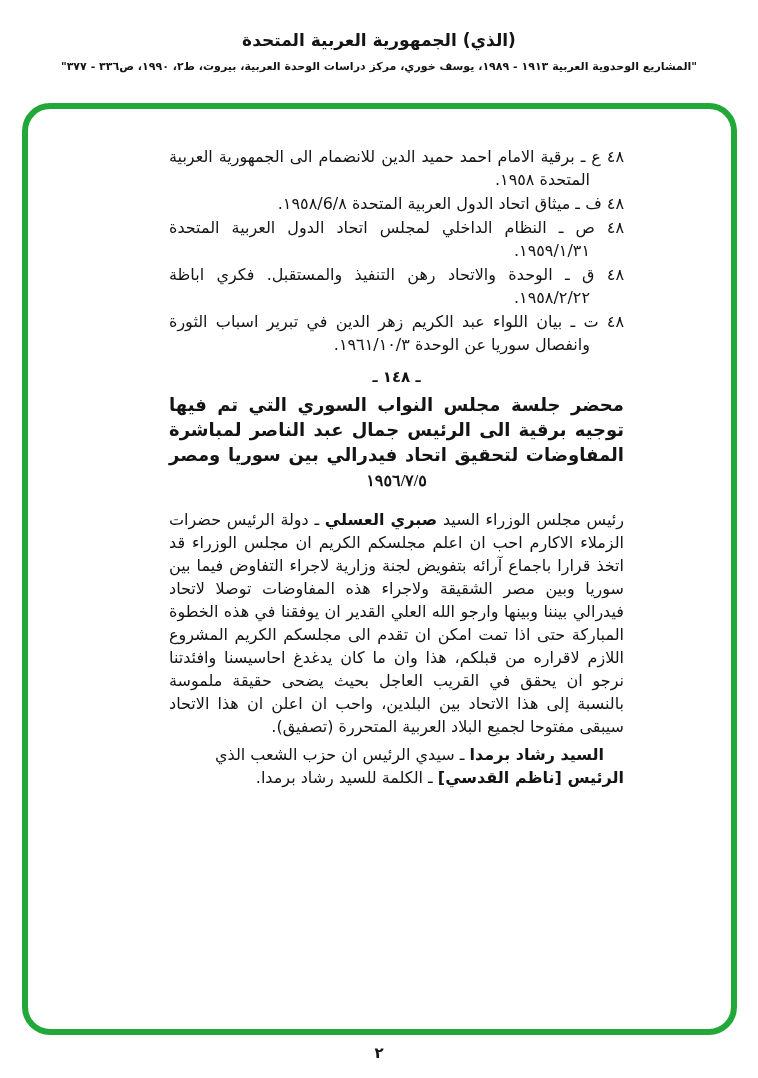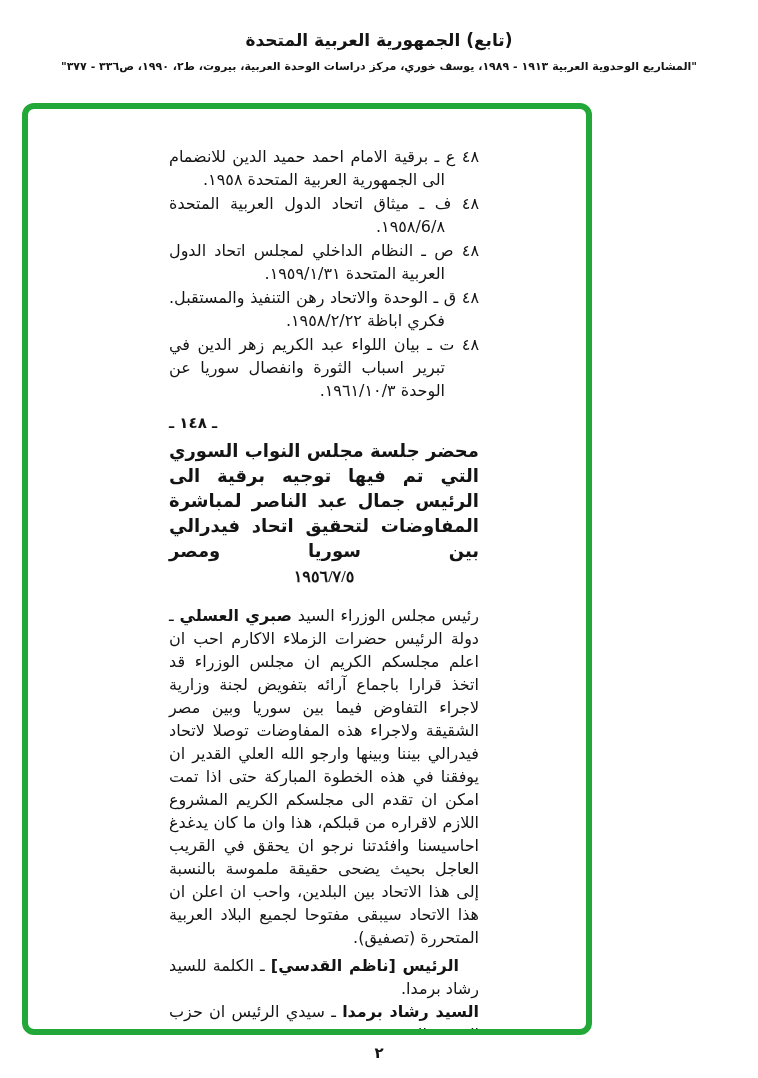--- a/index.html
+++ b/index.html
@@ -20,23 +20,23 @@
   }
   .page-title {
     margin: 0; font-size: 17px; font-weight: bold; letter-spacing: 0;
   }
   .page-citation {
     margin-top: 10px; font-size: 11px; font-weight: bold; white-space: nowrap;
   }
 
   .doc-frame {
     position: absolute; top: 103px; left: 22px;
-    width: 570px; height: 932px;
+    width: 715px; height: 932px;
     border: 6px solid var(--green);
-    border-radius: 12px;
+    border-radius: 28px;
     background: #ffffff;
   }
   .doc-content {
     direction: rtl;
     height: 100%;
     padding: 36px 107px 0 141px;
     overflow: hidden;
     font-size: 16px;
     line-height: 23px;
     text-align: justify;
@@ -44,21 +44,21 @@
 
   .index-list { margin: 0 0 8px 0; }
   .index-item {
     padding-right: 34px;
     text-indent: -34px;
     margin: 0 0 1px 0;
     text-align: justify;
   }
 
   .doc-number {
-    text-align: left; font-weight: bold; font-size: 15px;
+    text-align: center; font-weight: bold; font-size: 15px;
     letter-spacing: 2px; margin: 10px 0 3px 0;
   }
   .doc-heading {
     margin: 0; font-size: 18px; font-weight: bold;
     line-height: 25px; text-align: justify; text-align-last: justify;
   }
   .doc-heading-date {
     text-align: center; font-weight: bold; font-size: 16px;
     margin: 2px 0 16px 0;
     font-family: Liberation Serif, serif;
@@ -71,21 +71,21 @@
 
   .page-number {
     position: absolute; top: 1044px; left: 0; width: 758px;
     text-align: center; font-size: 15px; font-weight: bold;
   }
 </style>
 </head>
 <body>
 
 <header class="page-header">
-  <h1 class="page-title">(تابع) الجمهورية العربية المتحدة</h1>
+  <h1 class="page-title">(الذي) الجمهورية العربية المتحدة</h1>
   <div class="page-citation">"المشاريع الوحدوية العربية ١٩١٣ - ١٩٨٩، يوسف خوري، مركز دراسات الوحدة العربية، بيروت، ط٢، ١٩٩٠، ص٣٣٦ - ٣٧٧"</div>
 </header>
 
 <main class="doc-frame">
   <div class="doc-content">
 
     <div class="index-list">
 
         <div class="index-item">٤٨ ع ـ برقية الامام احمد حميد الدين للانضمام الى الجمهورية العربية المتحدة ١٩٥٨.</div>
 
@@ -104,22 +104,22 @@
     <div class="doc-number">ـ ١٤٨ ـ</div>
 
     <h2 class="doc-heading">محضر جلسة مجلس النواب السوري التي تم فيها توجيه برقية الى الرئيس جمال عبد الناصر لمباشرة المفاوضات لتحقيق اتحاد فيدرالي بين سوريا ومصر</h2>
     <div class="doc-heading-date">١٩٥٦/٧/٥</div>
 
 
     <div class="speeches">
 
         <p class="speech"><span class="speaker-prefix">رئيس مجلس الوزراء السيد</span> <span class="speaker-name">صبري العسلي</span> <span class="speech-text">ـ دولة الرئيس حضرات الزملاء الاكارم احب ان اعلم مجلسكم الكريم ان مجلس الوزراء قد اتخذ قرارا باجماع آرائه بتفويض لجنة وزارية لاجراء التفاوض فيما بين سوريا وبين مصر الشقيقة ولاجراء هذه المفاوضات توصلا لاتحاد فيدرالي بيننا وبينها وارجو الله العلي القدير ان يوفقنا في هذه الخطوة المباركة حتى اذا تمت امكن ان تقدم الى مجلسكم الكريم المشروع اللازم لاقراره من قبلكم، هذا وان ما كان يدغدغ احاسيسنا وافئدتنا نرجو ان يحقق في القريب العاجل بحيث يضحى حقيقة ملموسة بالنسبة إلى هذا الاتحاد بين البلدين، واحب ان اعلن ان هذا الاتحاد سيبقى مفتوحا لجميع البلاد العربية المتحررة (تصفيق).</span></p>
 
+        <p class="speech"><span class="speaker-prefix"></span> <span class="speaker-name">السيد رشاد برمدا</span> <span class="speech-text">ـ سيدي الرئيس ان حزب الشعب الذي</span></p>
+
         <p class="speech"><span class="speaker-prefix"></span> <span class="speaker-name">الرئيس [ناظم القدسي]</span> <span class="speech-text">ـ الكلمة للسيد رشاد برمدا.</span></p>
-
-        <p class="speech"><span class="speaker-prefix"></span> <span class="speaker-name">السيد رشاد برمدا</span> <span class="speech-text">ـ سيدي الرئيس ان حزب الشعب الذي</span></p>
 
     </div>
 
   </div>
 </main>
 
 <footer class="page-number">٢</footer>
 
 </body></html>

